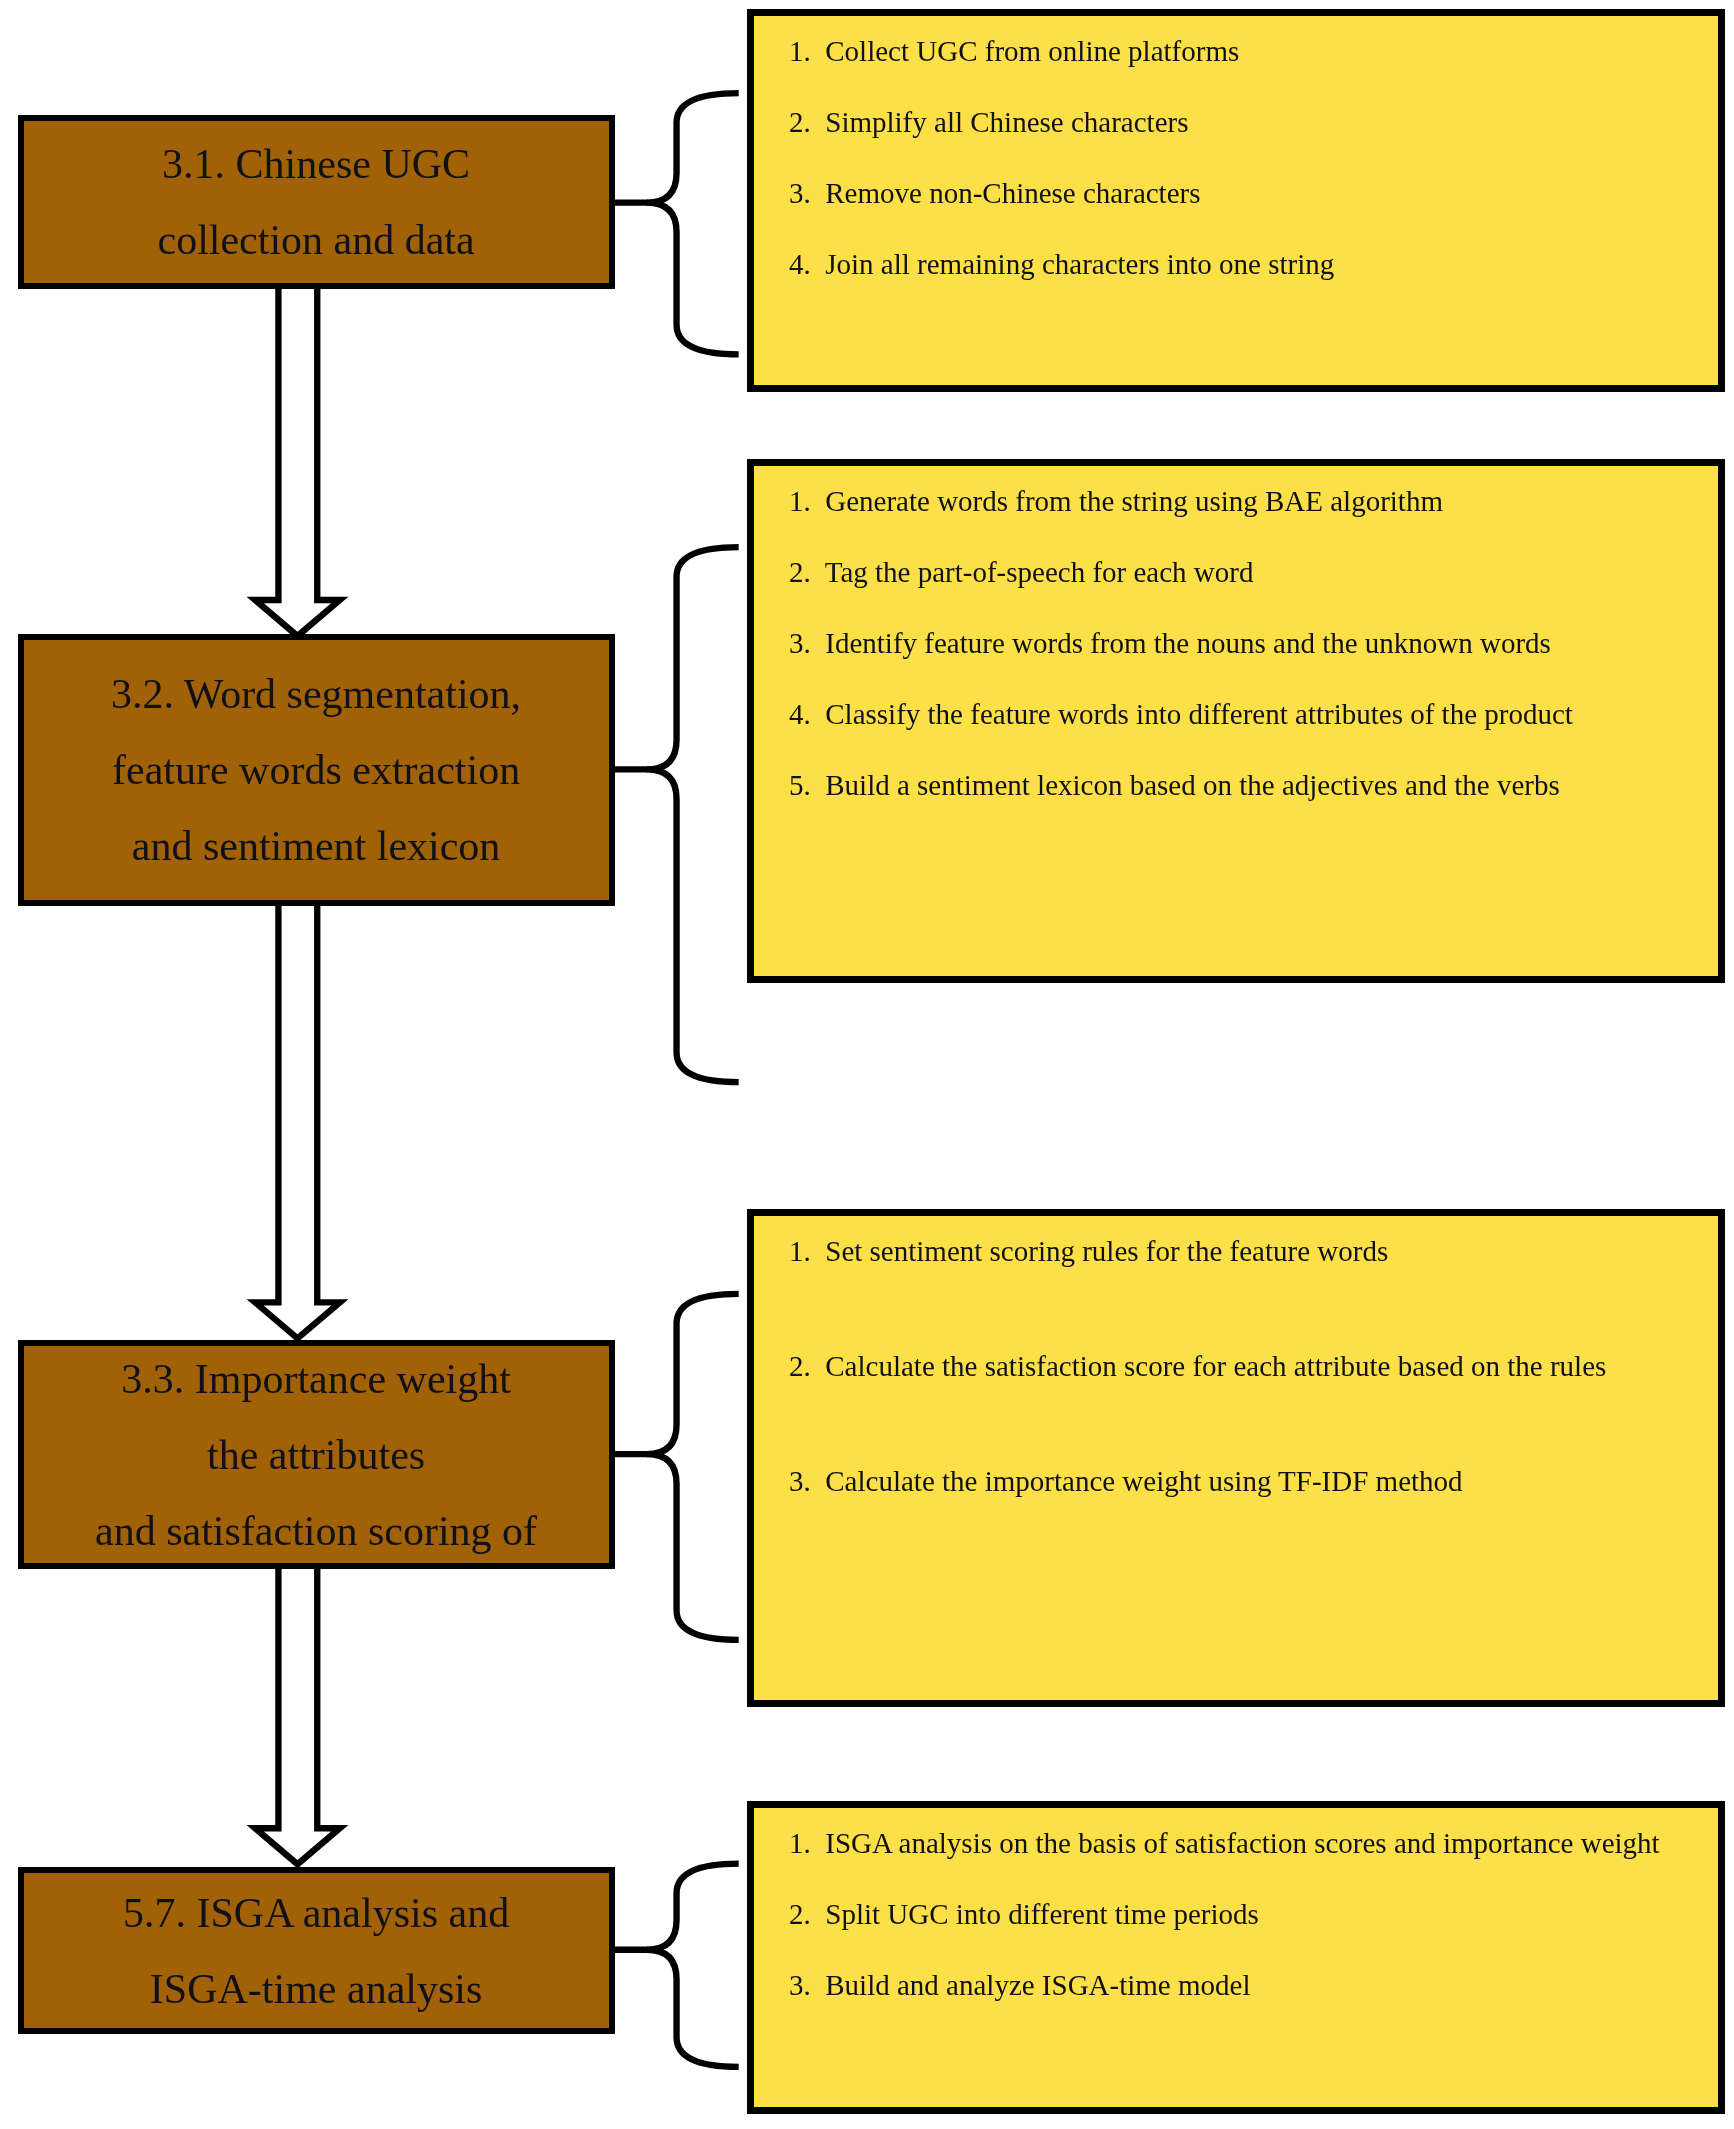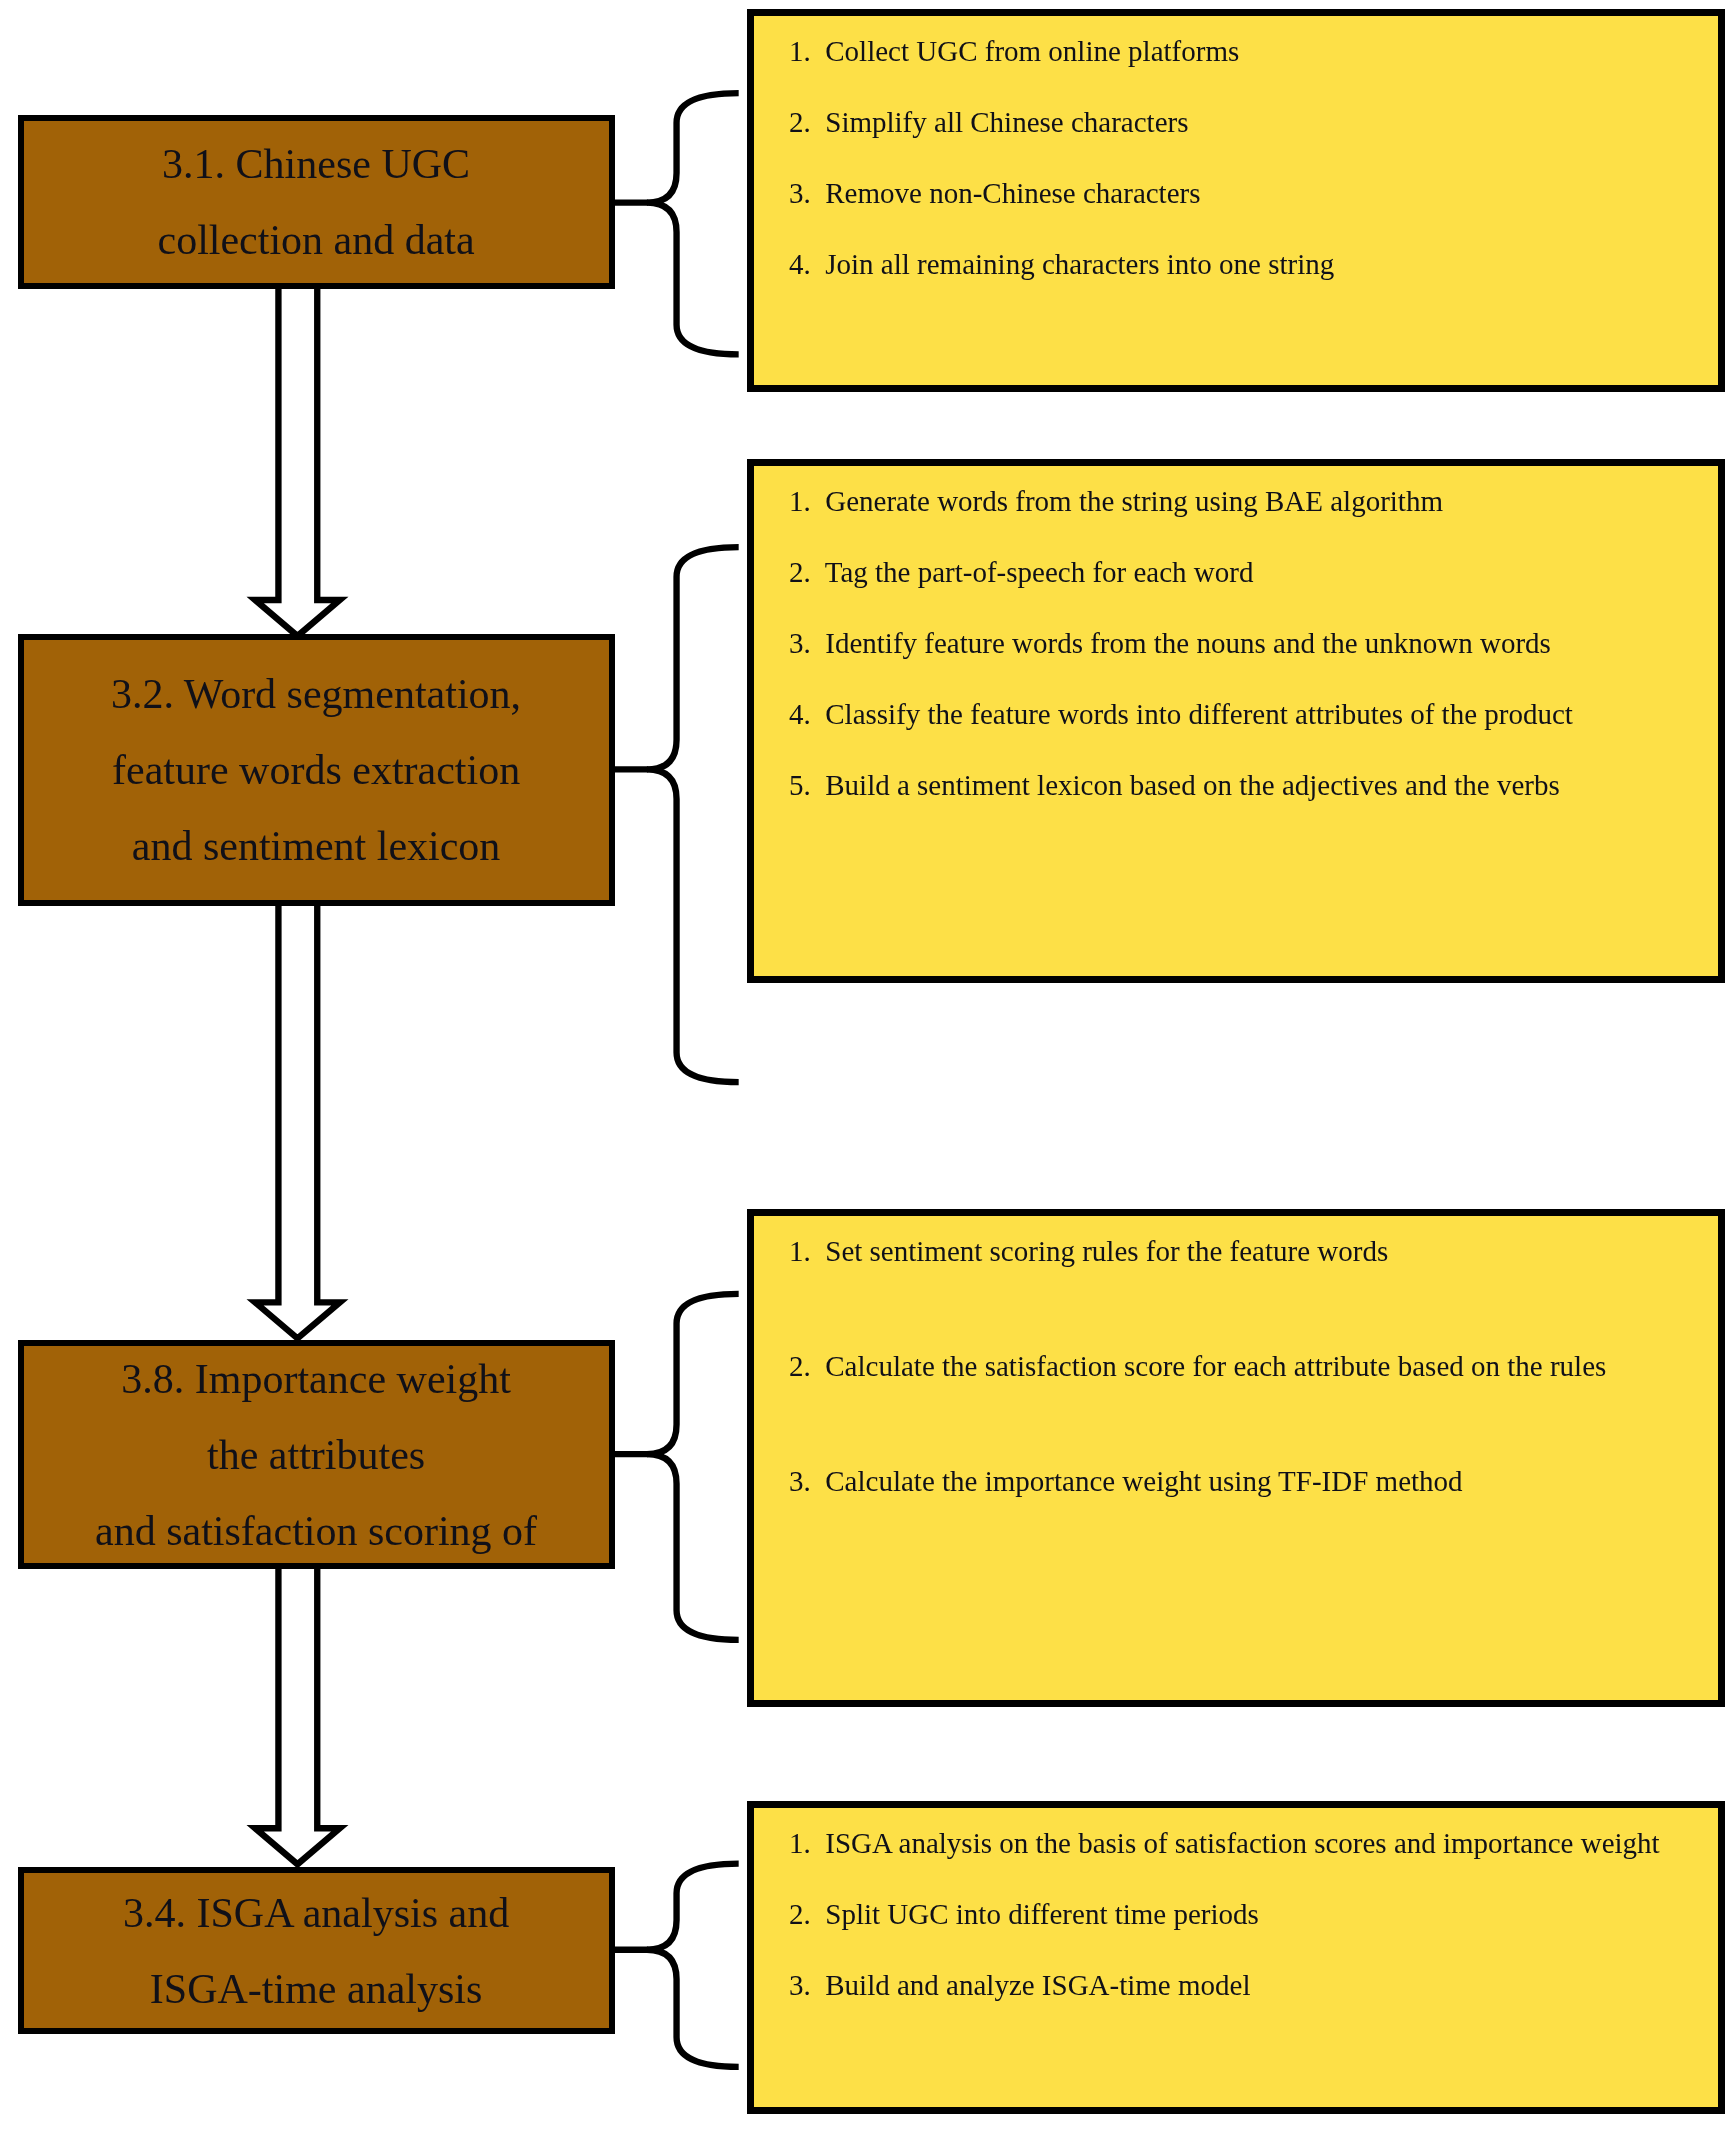--- a/index.html
+++ b/index.html
@@ -60,27 +60,27 @@
     <div class="stage-line">collection and data</div>
   </div>
 
   <div class="stage" style="top:634px;height:272px;">
     <div class="stage-line">3.2. Word segmentation,</div>
     <div class="stage-line">feature words extraction</div>
     <div class="stage-line">and sentiment lexicon</div>
   </div>
 
   <div class="stage" style="top:1340px;height:229px;">
-    <div class="stage-line">3.8. Importance weight</div>
+    <div class="stage-line">3.3. Importance weight</div>
     <div class="stage-line">the attributes</div>
     <div class="stage-line">and satisfaction scoring of</div>
   </div>
 
   <div class="stage" style="top:1867px;height:167px;">
-    <div class="stage-line">3.4. ISGA analysis and</div>
+    <div class="stage-line">5.7. ISGA analysis and</div>
     <div class="stage-line">ISGA-time analysis</div>
   </div>
 
   <div class="steps" style="top:8.5px;height:383px;">
     <div class="step">1.&nbsp; Collect UGC from online platforms</div>
     <div class="step">2.&nbsp; Simplify all Chinese characters</div>
     <div class="step">3.&nbsp; Remove non-Chinese characters</div>
     <div class="step">4.&nbsp; Join all remaining characters into one string</div>
   </div>
 

